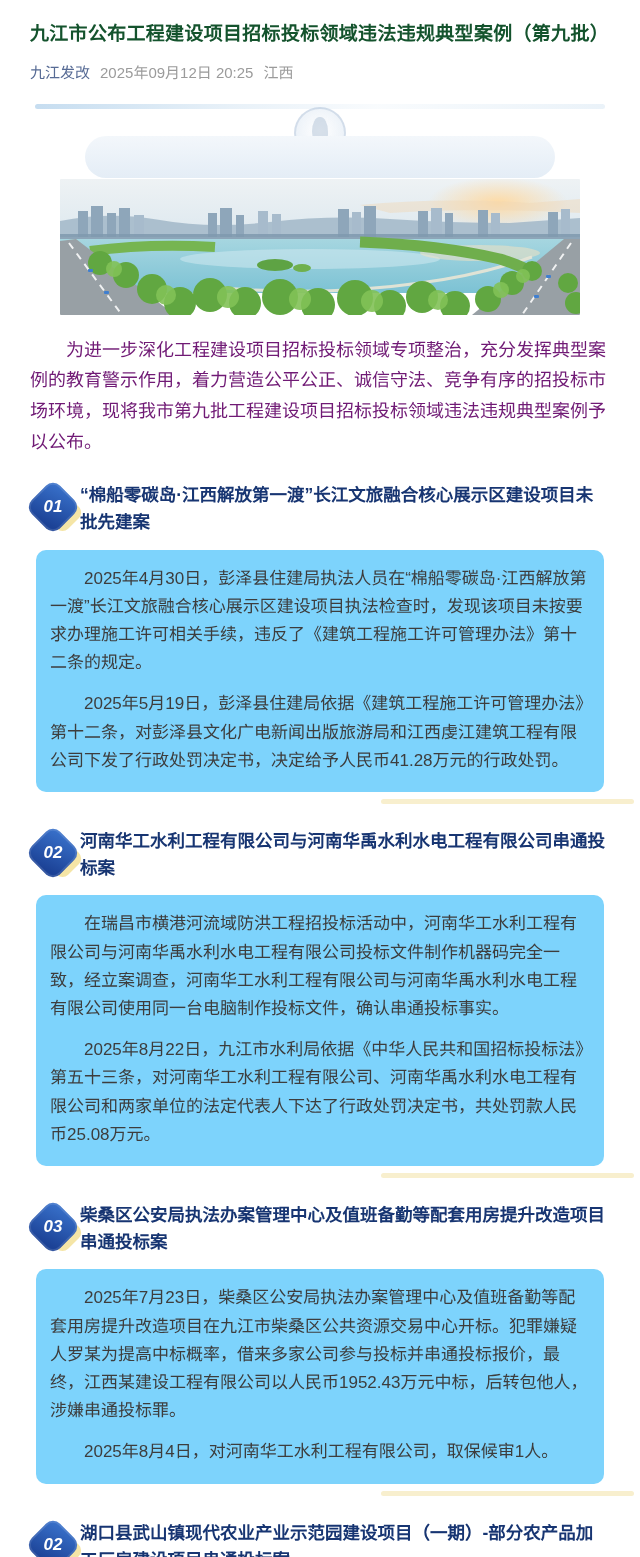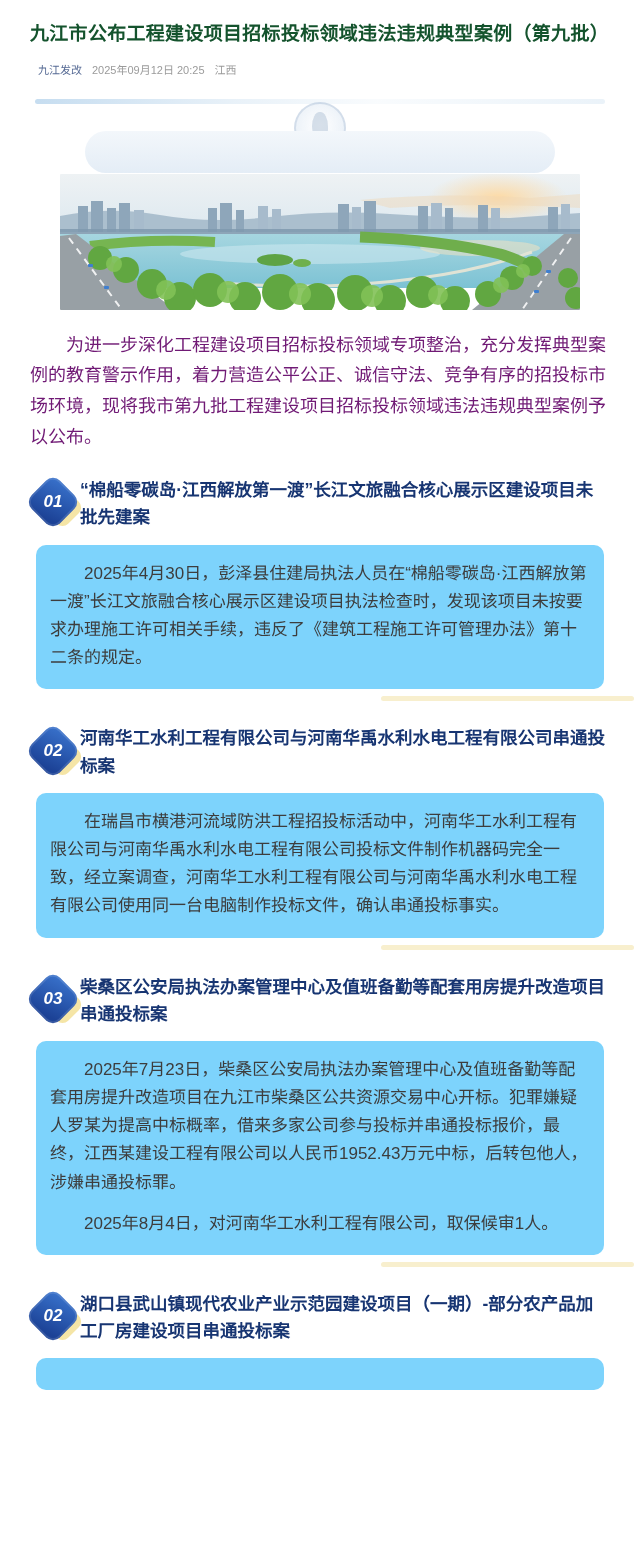--- a/index.html
+++ b/index.html
@@ -18,24 +18,23 @@
     font-size:19px;
     line-height:1.5;
     font-weight:700;
     color:#14532d;
     letter-spacing:.3px;
   }
   .byline{
     display:flex;
     align-items:center;
     gap:10px;
-    font-size:11px;
+    font-size:15px;
     color:#9b9b9b;
     margin-bottom:16px;
-    margin-left:8px;
   }
   .byline .author{color:#576b95;cursor:pointer;}
 
   
   .banner{position:relative;height:217px;margin:0 -30px 20px;}
   .swoosh{
     position:absolute;top:6px;left:35px;right:35px;height:5px;
     background:linear-gradient(90deg,#c6ddf0 0%,rgba(214,230,243,.55) 35%,rgba(230,240,248,.25) 60%,rgba(214,230,243,.5) 100%);
     border-radius:3px;
   }
@@ -225,35 +224,37 @@
     <div class="case-header">
       <div class="badge">
         <span class="diamond-yellow"></span>
         <span class="diamond-blue"></span>
         <span class="num">01</span>
       </div>
       <h2 class="case-title">“棉船零碳岛·江西解放第一渡”长江文旅融合核心展示区建设项目未批先建案</h2>
     </div>
     <div class="case-box">
       <p>2025年4月30日，彭泽县住建局执法人员在“棉船零碳岛·江西解放第一渡”长江文旅融合核心展示区建设项目执法检查时，发现该项目未按要求办理施工许可相关手续，违反了《建筑工程施工许可管理办法》第十二条的规定。</p>
+      <p>2025年5月19日，彭泽县住建局依据《建筑工程施工许可管理办法》第十二条，对彭泽县文化广电新闻出版旅游局和江西虔江建筑工程有限公司下发了行政处罚决定书，决定给予人民币41.28万元的行政处罚。</p>
     </div>
     <div class="accent-bar"></div>
   </section>
 
   <section class="case">
     <div class="case-header">
       <div class="badge">
         <span class="diamond-yellow"></span>
         <span class="diamond-blue"></span>
         <span class="num">02</span>
       </div>
       <h2 class="case-title">河南华工水利工程有限公司与河南华禹水利水电工程有限公司串通投标案</h2>
     </div>
     <div class="case-box">
       <p>在瑞昌市横港河流域防洪工程招投标活动中，河南华工水利工程有限公司与河南华禹水利水电工程有限公司投标文件制作机器码完全一致，经立案调查，河南华工水利工程有限公司与河南华禹水利水电工程有限公司使用同一台电脑制作投标文件，确认串通投标事实。</p>
+      <p>2025年8月22日，九江市水利局依据《中华人民共和国招标投标法》第五十三条，对河南华工水利工程有限公司、河南华禹水利水电工程有限公司和两家单位的法定代表人下达了行政处罚决定书，共处罚款人民币25.08万元。</p>
     </div>
     <div class="accent-bar"></div>
   </section>
 
   <section class="case">
     <div class="case-header">
       <div class="badge">
         <span class="diamond-yellow"></span>
         <span class="diamond-blue"></span>
         <span class="num">03</span>

